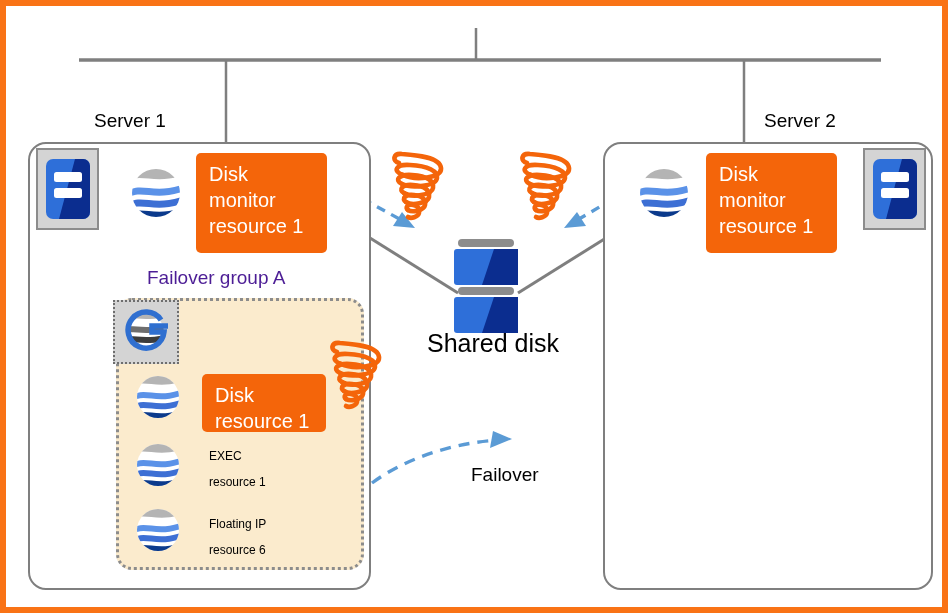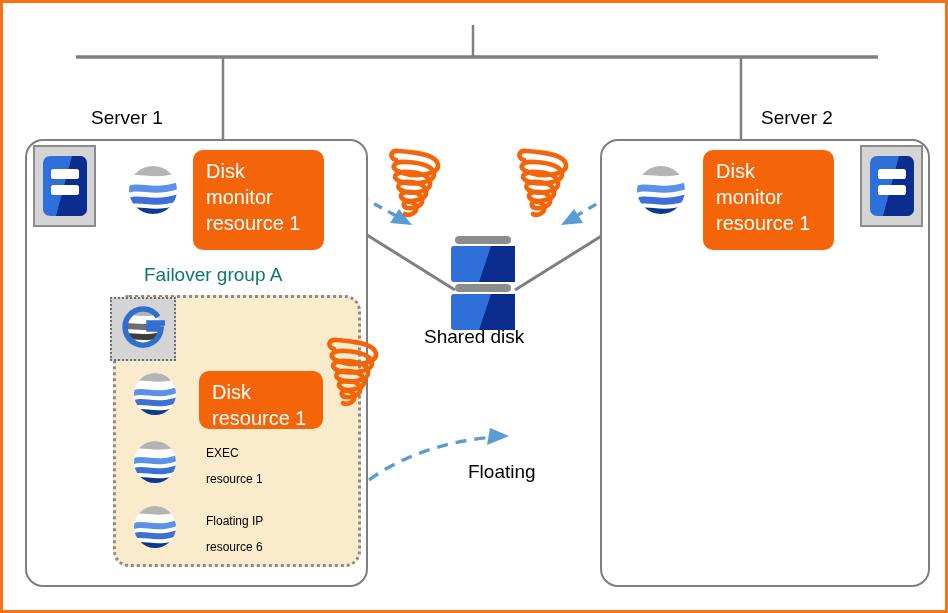--- a/index.html
+++ b/index.html
@@ -5,21 +5,21 @@
   html, body {
     margin: 0;
     padding: 0;
     background: #ffffff;
   }
   #canvas {
     position: relative;
     width: 948px;
     height: 613px;
     background: #ffffff;
-    border: 3px solid #f97316;
+    border: 6px solid #f97316;
     box-sizing: border-box;
     font-family: "Liberation Sans", sans-serif;
     overflow: hidden;
   }
   .svg-layer {
     position: absolute;
     left: 0;
     top: 0;
     width: 948px;
     height: 613px;
@@ -71,42 +71,42 @@
     background: #fbebcd;
     border: 3px dotted #8c8c8c;
     border-radius: 16px;
     box-sizing: border-box;
   }
   #failover-group-label {
     position: absolute;
     left: 141px;
     top: 261px;
     font-size: 19px;
-    color: #0f766e;
+    color: #4c1d95;
     white-space: nowrap;
   }
   #group-icon-badge {
     position: absolute;
     left: 107px;
     top: 294px;
     width: 66px;
     height: 64px;
     background: #d4d4d4;
     border: 2px dotted #6e6e6e;
     box-sizing: border-box;
     display: flex;
     align-items: center;
     justify-content: center;
   }
 
   
   .orange-box {
     position: absolute;
     background: #f4650a;
-    border-radius: 10px;
+    border-radius: 5px;
     color: #ffffff;
     font-size: 20px;
     line-height: 26px;
     padding: 8px 12px 9px 13px;
     box-sizing: border-box;
     white-space: pre-line;
   }
   #disk-monitor-1-box { left: 190px; top: 147px; width: 131px; height: 100px; }
   #disk-monitor-2-box { left: 700px; top: 147px; width: 131px; height: 100px; }
   #disk-resource-1-box { left: 196px; top: 368px; width: 124px; height: 58px; }
@@ -126,21 +126,21 @@
   .globe { position: absolute; }
   #globe-monitor-1 { left: 126px; top: 163px; }
   #globe-monitor-2 { left: 634px; top: 163px; }
   #globe-disk-1    { left: 131px; top: 370px; }
   #globe-exec-1    { left: 131px; top: 438px; }
   #globe-fip-1     { left: 131px; top: 503px; }
   #shared-disk-label {
     position: absolute;
     left: 421px;
     top: 323px;
-    font-size: 19px;
+    font-size: 25px;
     color: #000;
     white-space: nowrap;
   }
 
   
   #failover-caption {
     position: absolute;
     left: 465px;
     top: 458px;
     font-size: 19px;
@@ -316,21 +316,21 @@
         <path d="M -4,45 C 8,36 24,49 52,38 L 52,54 L -4,54 Z" fill="#0b3a8c"></path>
       </g>
     </svg>
   </div>
   <div class="orange-box" id="disk-monitor-2-box">Disk
 monitor
 resource 1</div>
 
   <div id="shared-disk-label">Shared disk</div>
 
-  <div id="failover-caption">Floating</div>
+  <div id="failover-caption">Failover</div>
 
   <div class="tornado" id="tornado-left">
     <svg width="64" height="80" viewBox="0 0 64 80">
       <g fill="none" stroke="#f4650a" stroke-width="4.6" stroke-linecap="round">
         <path d="M 13,12 C 6,10 7,2 16,3 C 30,4 54,6 55,17 C 56,27 30,30 17,24"></path>
         <path d="M 17,24 C 6,20 10,13 24,14 C 42,15 52,20 51,27 C 50,35 26,38 16,33"></path>
         <path d="M 16,33 C 8,29 13,23 26,24 C 42,25 48,30 47,37 C 46,44 26,47 18,42"></path>
         <path d="M 18,42 C 12,39 16,33 27,34 C 40,35 44,40 43,46 C 42,52 26,55 20,51"></path>
         <path d="M 20,51 C 15,48 19,43 28,44 C 37,45 40,49 39,54 C 38,59 27,62 22,59"></path>
         <path d="M 22,59 C 19,57 21,53 27,54 C 33,55 34,59 33,62 C 32,66 25,68 22,66"></path>

